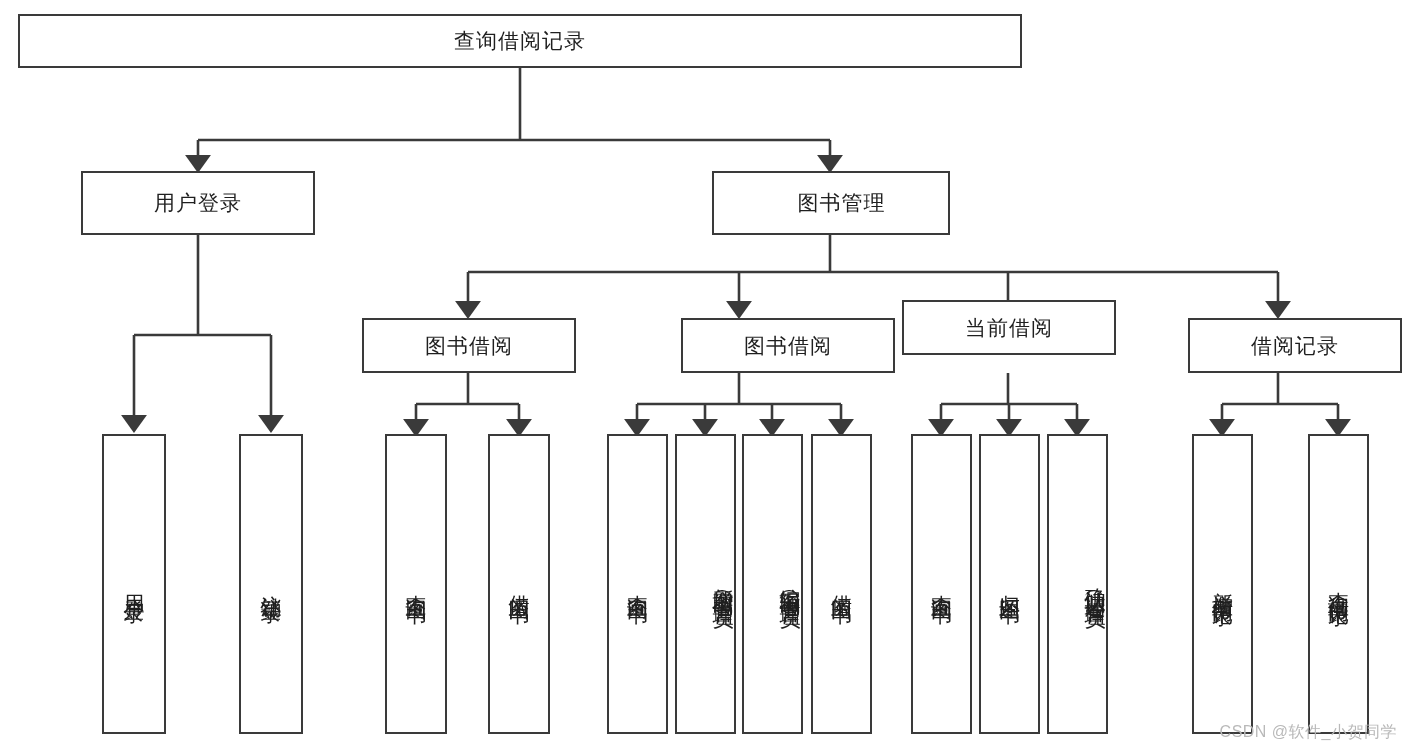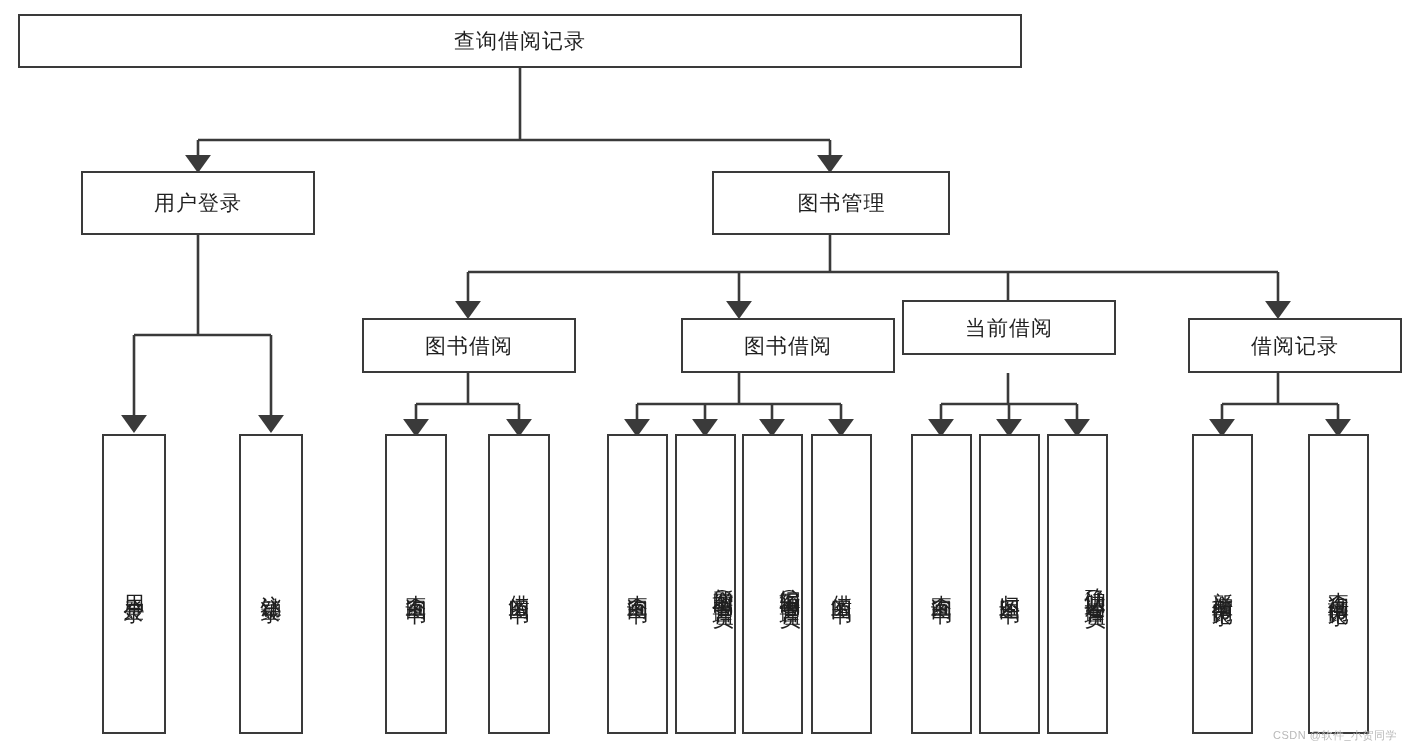--- a/index.html
+++ b/index.html
@@ -51,21 +51,21 @@
     align-items: flex-start;
   }
   .node .txt {
     display: block;
     white-space: pre;
   }
   #watermark {
     position: absolute;
     right: 8px;
     bottom: 4px;
-    font-size: 11px;
+    font-size: 16px;
     color: #b9b9b9;
     letter-spacing: 0.5px;
     user-select: none;
   }
 </style>
 </head>
 <body>
 
 <div id="stage">
 

